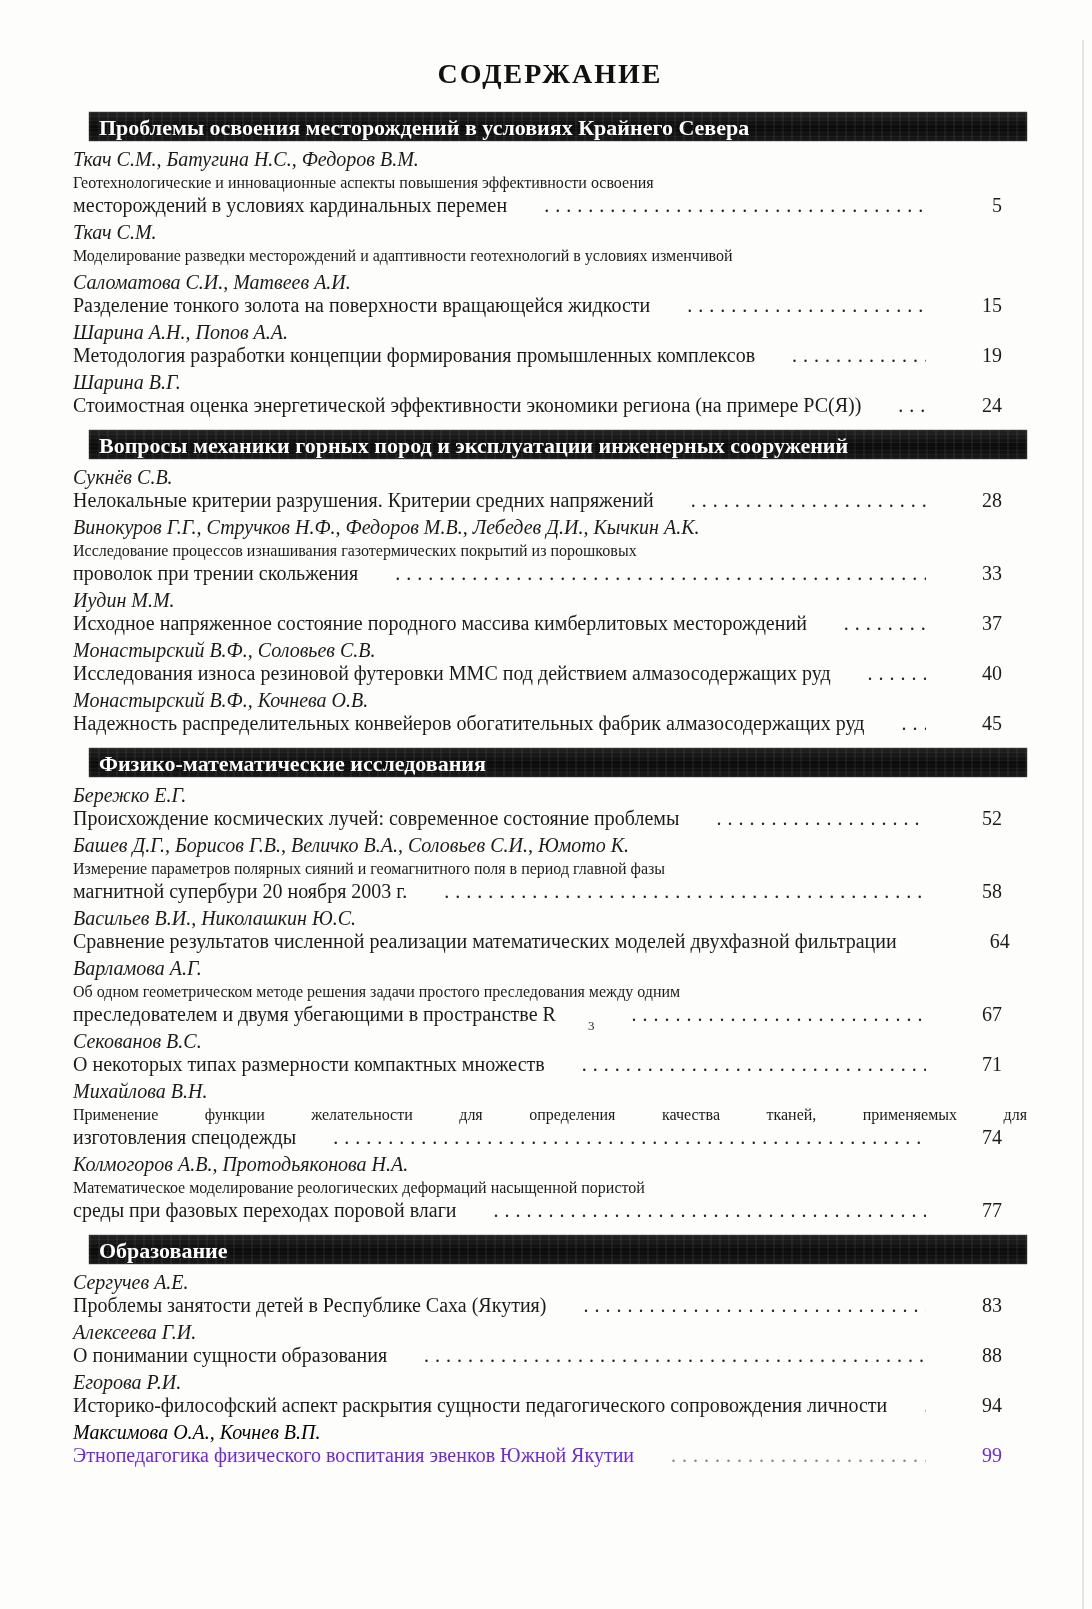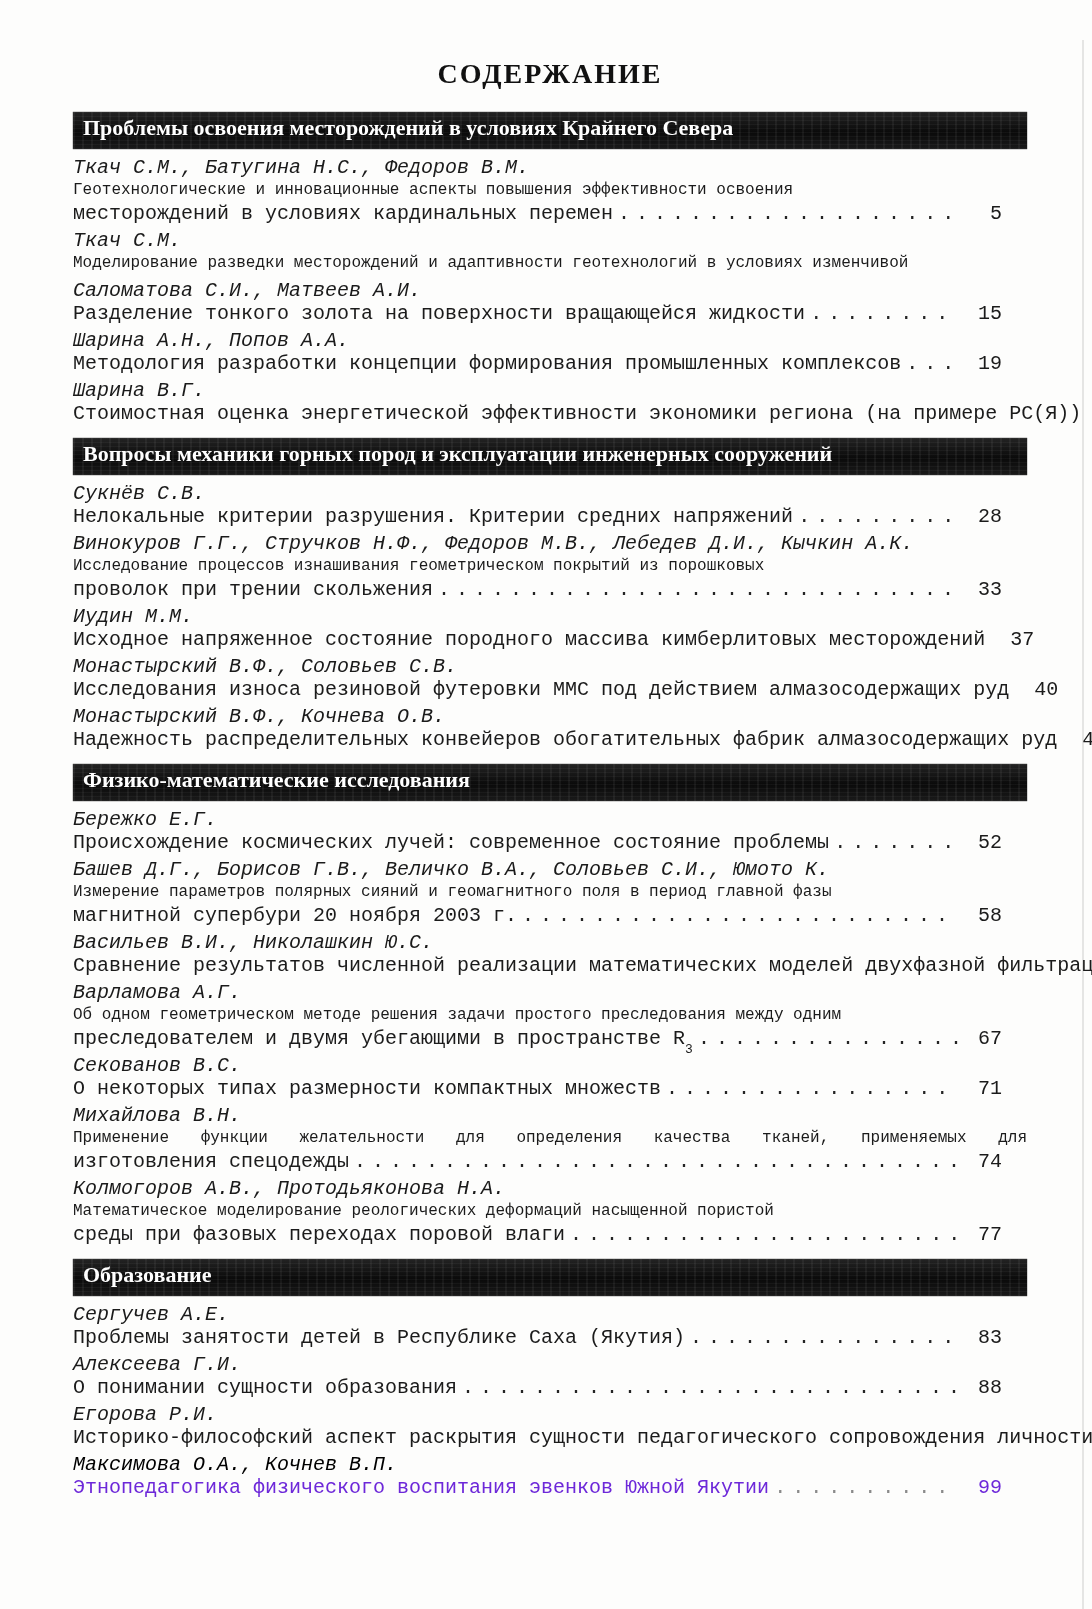--- a/index.html
+++ b/index.html
@@ -30,26 +30,26 @@
   .bar {
     background-image:
       repeating-linear-gradient(90deg, rgba(255,255,255,0.05) 0 2px, rgba(0,0,0,0) 2px 9px),
       repeating-linear-gradient(0deg, rgba(255,255,255,0.04) 0 1px, rgba(0,0,0,0) 1px 4px),
       linear-gradient(#232323, #0a0a0a 55%, #1a1a1a);
     background-color: #101010;
     color: #ffffff;
     font-weight: bold;
     font-size: 22px;
     line-height: 26px;
-    padding: 3px 10px 8px 10px;
-    margin: 13px 0 7px 0;
+    padding: 3px 10px 0 10px;
+    margin: 13px 0 7px 16px;
     box-shadow: 0 0 1px #000;
   }
   .section:first-child .bar { margin-top: 0; }
-  .entry { margin-top: 4px; font-family: Liberation Mono, monospace; }
+  .entry { margin-top: 4px; }
   .authors {
     font-style: italic;
     font-size: 20px;
     line-height: 23px;
     white-space: nowrap;
   }
   .title-line {
     font-size: 16px;
     line-height: 23px;
     white-space: nowrap;
@@ -58,20 +58,21 @@
     white-space: normal;
     text-align: justify;
     text-align-last: justify;
   }
   .row {
     display: flex;
     align-items: flex-end;
     font-size: 20px;
     line-height: 23px;
     padding-right: 25px;
+    gap: 32px;
   }
   .row .t { white-space: nowrap; }
   .dots {
     flex: 1 1 auto;
     overflow: hidden;
     white-space: nowrap;
     margin-left: 5px;
     color: #242424;
   }
   .dots::after {
@@ -151,21 +152,21 @@
         <div class="entry">
           <div class="authors">Сукнёв С.В.</div>
           <div class="row">
             <span class="t">Нелокальные критерии разрушения. Критерии средних напряжений</span>
             <span class="dots"></span>
             <span class="page-num">28</span>
           </div>
         </div>
         <div class="entry">
           <div class="authors">Винокуров Г.Г., Стручков Н.Ф., Федоров М.В., Лебедев Д.И., Кычкин А.К.</div>
-          <div class="title-line">Исследование процессов изнашивания геометрическом покрытий из порошковых</div>
+          <div class="title-line">Исследование процессов изнашивания газотермических покрытий из порошковых</div>
           <div class="row">
             <span class="t">проволок при трении скольжения</span>
             <span class="dots"></span>
             <span class="page-num">33</span>
           </div>
         </div>
         <div class="entry">
           <div class="authors">Иудин М.М.</div>
           <div class="row">
             <span class="t">Исходное напряженное состояние породного массива кимберлитовых месторождений</span>

